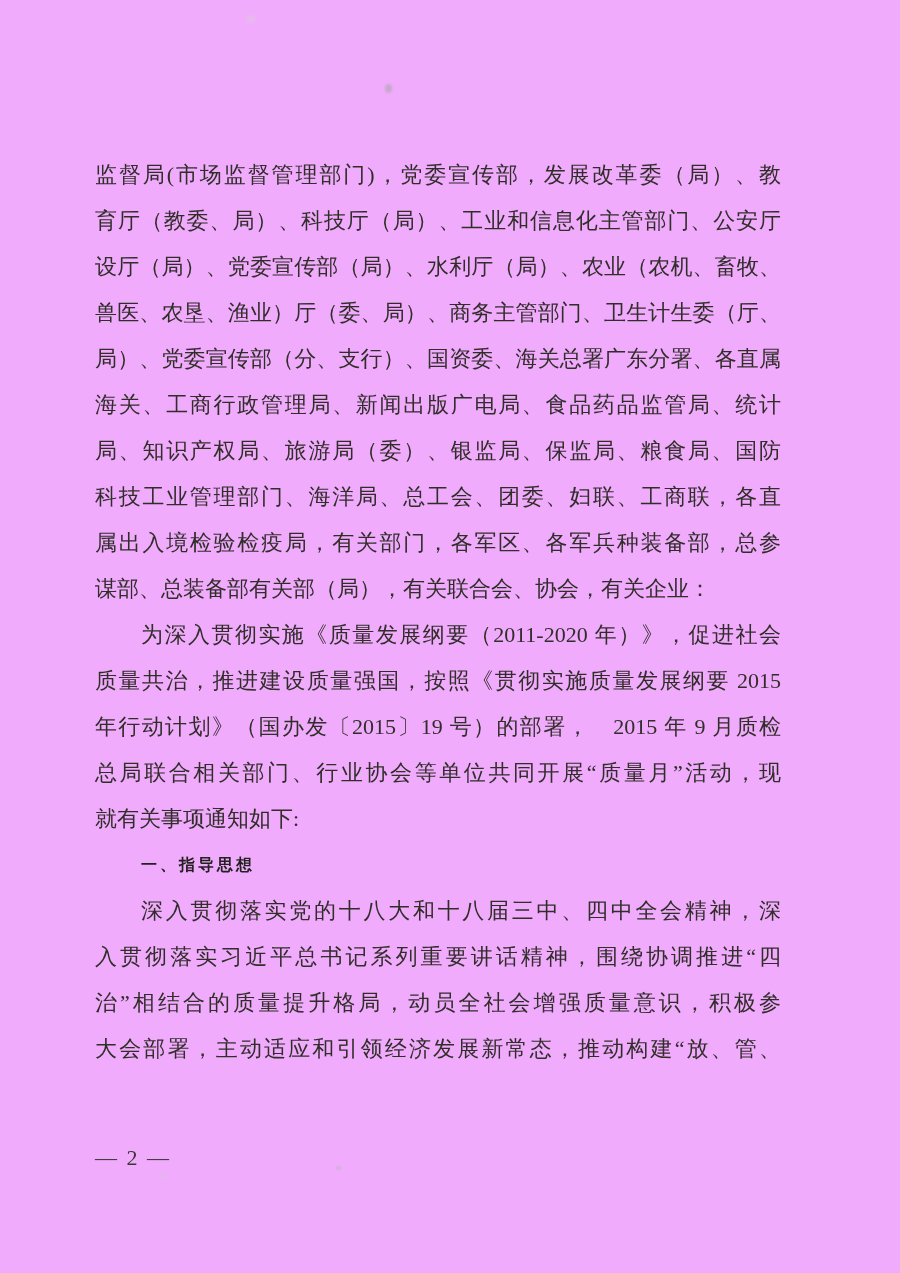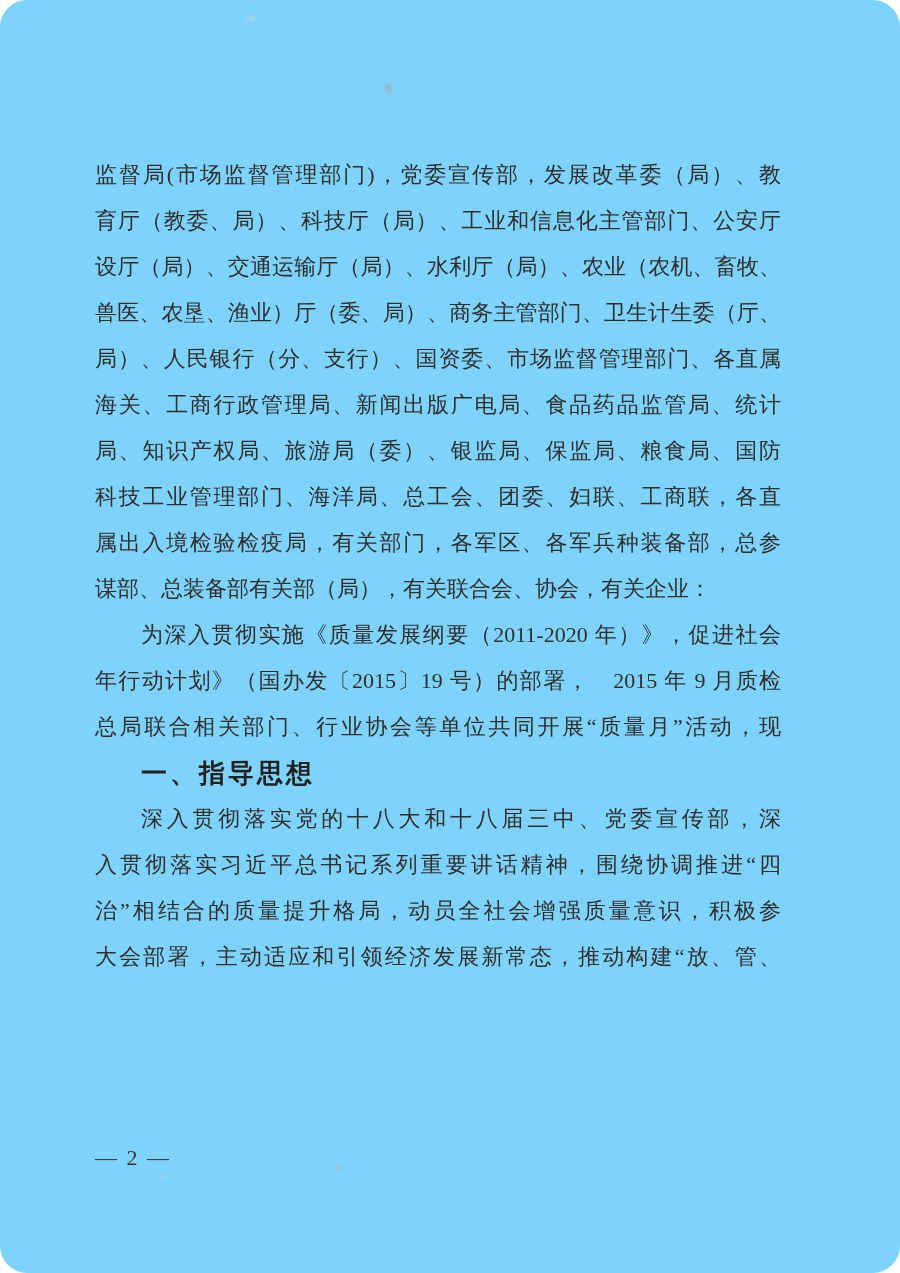--- a/index.html
+++ b/index.html
@@ -4,25 +4,24 @@
 <style>
   html, body {
     margin: 0;
     padding: 0;
     background: #ffffff;
   }
   .page {
     position: relative;
     width: 900px;
     height: 1273px;
-    background: #7dd3fc;
+    background: #f0abfc;
     overflow: hidden;
     font-family: "Liberation Serif", serif;
     color: #312e2a;
-    border-radius: 27px;
   }
   .textblock {
     position: absolute;
     left: 95px;
     top: 152px;
     width: 686px;
   }
   .line {
     font-size: 22px;
     height: 46px;
@@ -36,21 +35,21 @@
     text-align-last: justify;
   }
   
   .ind {
     text-indent: 46px;
   }
   
   .head {
     font-family: "Liberation Sans", sans-serif;
     font-weight: bold;
-    font-size: 26px;
+    font-size: 16px;
     letter-spacing: 3px;
     color: #232120;
   }
   .footer {
     position: absolute;
     left: 95px;
     top: 1146px;
     font-size: 22px;
     line-height: 24px;
     letter-spacing: 2px;
@@ -73,33 +72,35 @@
 <div class="page">
 
   <span class="speck speck-a"></span>
   <span class="speck speck-b"></span>
   <span class="speck speck-c"></span>
   <span class="speck speck-d"></span>
 
   <div class="textblock">
     <div class="line j">监督局(市场监督管理部门)，党委宣传部，发展改革委（局）、教</div>
     <div class="line j">育厅（教委、局）、科技厅（局）、工业和信息化主管部门、公安厅</div>
-    <div class="line j">设厅（局）、交通运输厅（局）、水利厅（局）、农业（农机、畜牧、</div>
+    <div class="line j">设厅（局）、党委宣传部（局）、水利厅（局）、农业（农机、畜牧、</div>
     <div class="line j">兽医、农垦、渔业）厅（委、局）、商务主管部门、卫生计生委（厅、</div>
-    <div class="line j">局）、人民银行（分、支行）、国资委、市场监督管理部门、各直属</div>
+    <div class="line j">局）、党委宣传部（分、支行）、国资委、海关总署广东分署、各直属</div>
     <div class="line j">海关、工商行政管理局、新闻出版广电局、食品药品监管局、统计</div>
     <div class="line j">局、知识产权局、旅游局（委）、银监局、保监局、粮食局、国防</div>
     <div class="line j">科技工业管理部门、海洋局、总工会、团委、妇联、工商联，各直</div>
     <div class="line j">属出入境检验检疫局，有关部门，各军区、各军兵种装备部，总参</div>
     <div class="line">谋部、总装备部有关部（局），有关联合会、协会，有关企业：</div>
     <div class="line j ind">为深入贯彻实施《质量发展纲要（2011-2020 年）》，促进社会</div>
+    <div class="line j">质量共治，推进建设质量强国，按照《贯彻实施质量发展纲要 2015</div>
     <div class="line j">年行动计划》（国办发〔2015〕19 号）的部署，　2015 年 9 月质检</div>
     <div class="line j">总局联合相关部门、行业协会等单位共同开展“质量月”活动，现</div>
+    <div class="line">就有关事项通知如下:</div>
     <div class="line ind head">一、指导思想</div>
-    <div class="line j ind">深入贯彻落实党的十八大和十八届三中、党委宣传部，深</div>
+    <div class="line j ind">深入贯彻落实党的十八大和十八届三中、四中全会精神，深</div>
     <div class="line j">入贯彻落实习近平总书记系列重要讲话精神，围绕协调推进“四</div>
     <div class="line j">治”相结合的质量提升格局，动员全社会增强质量意识，积极参</div>
     <div class="line j">大会部署，主动适应和引领经济发展新常态，推动构建“放、管、</div>
   </div>
 
   <div class="footer">— 2 —</div>
 
 </div>
 
 </body></html>

